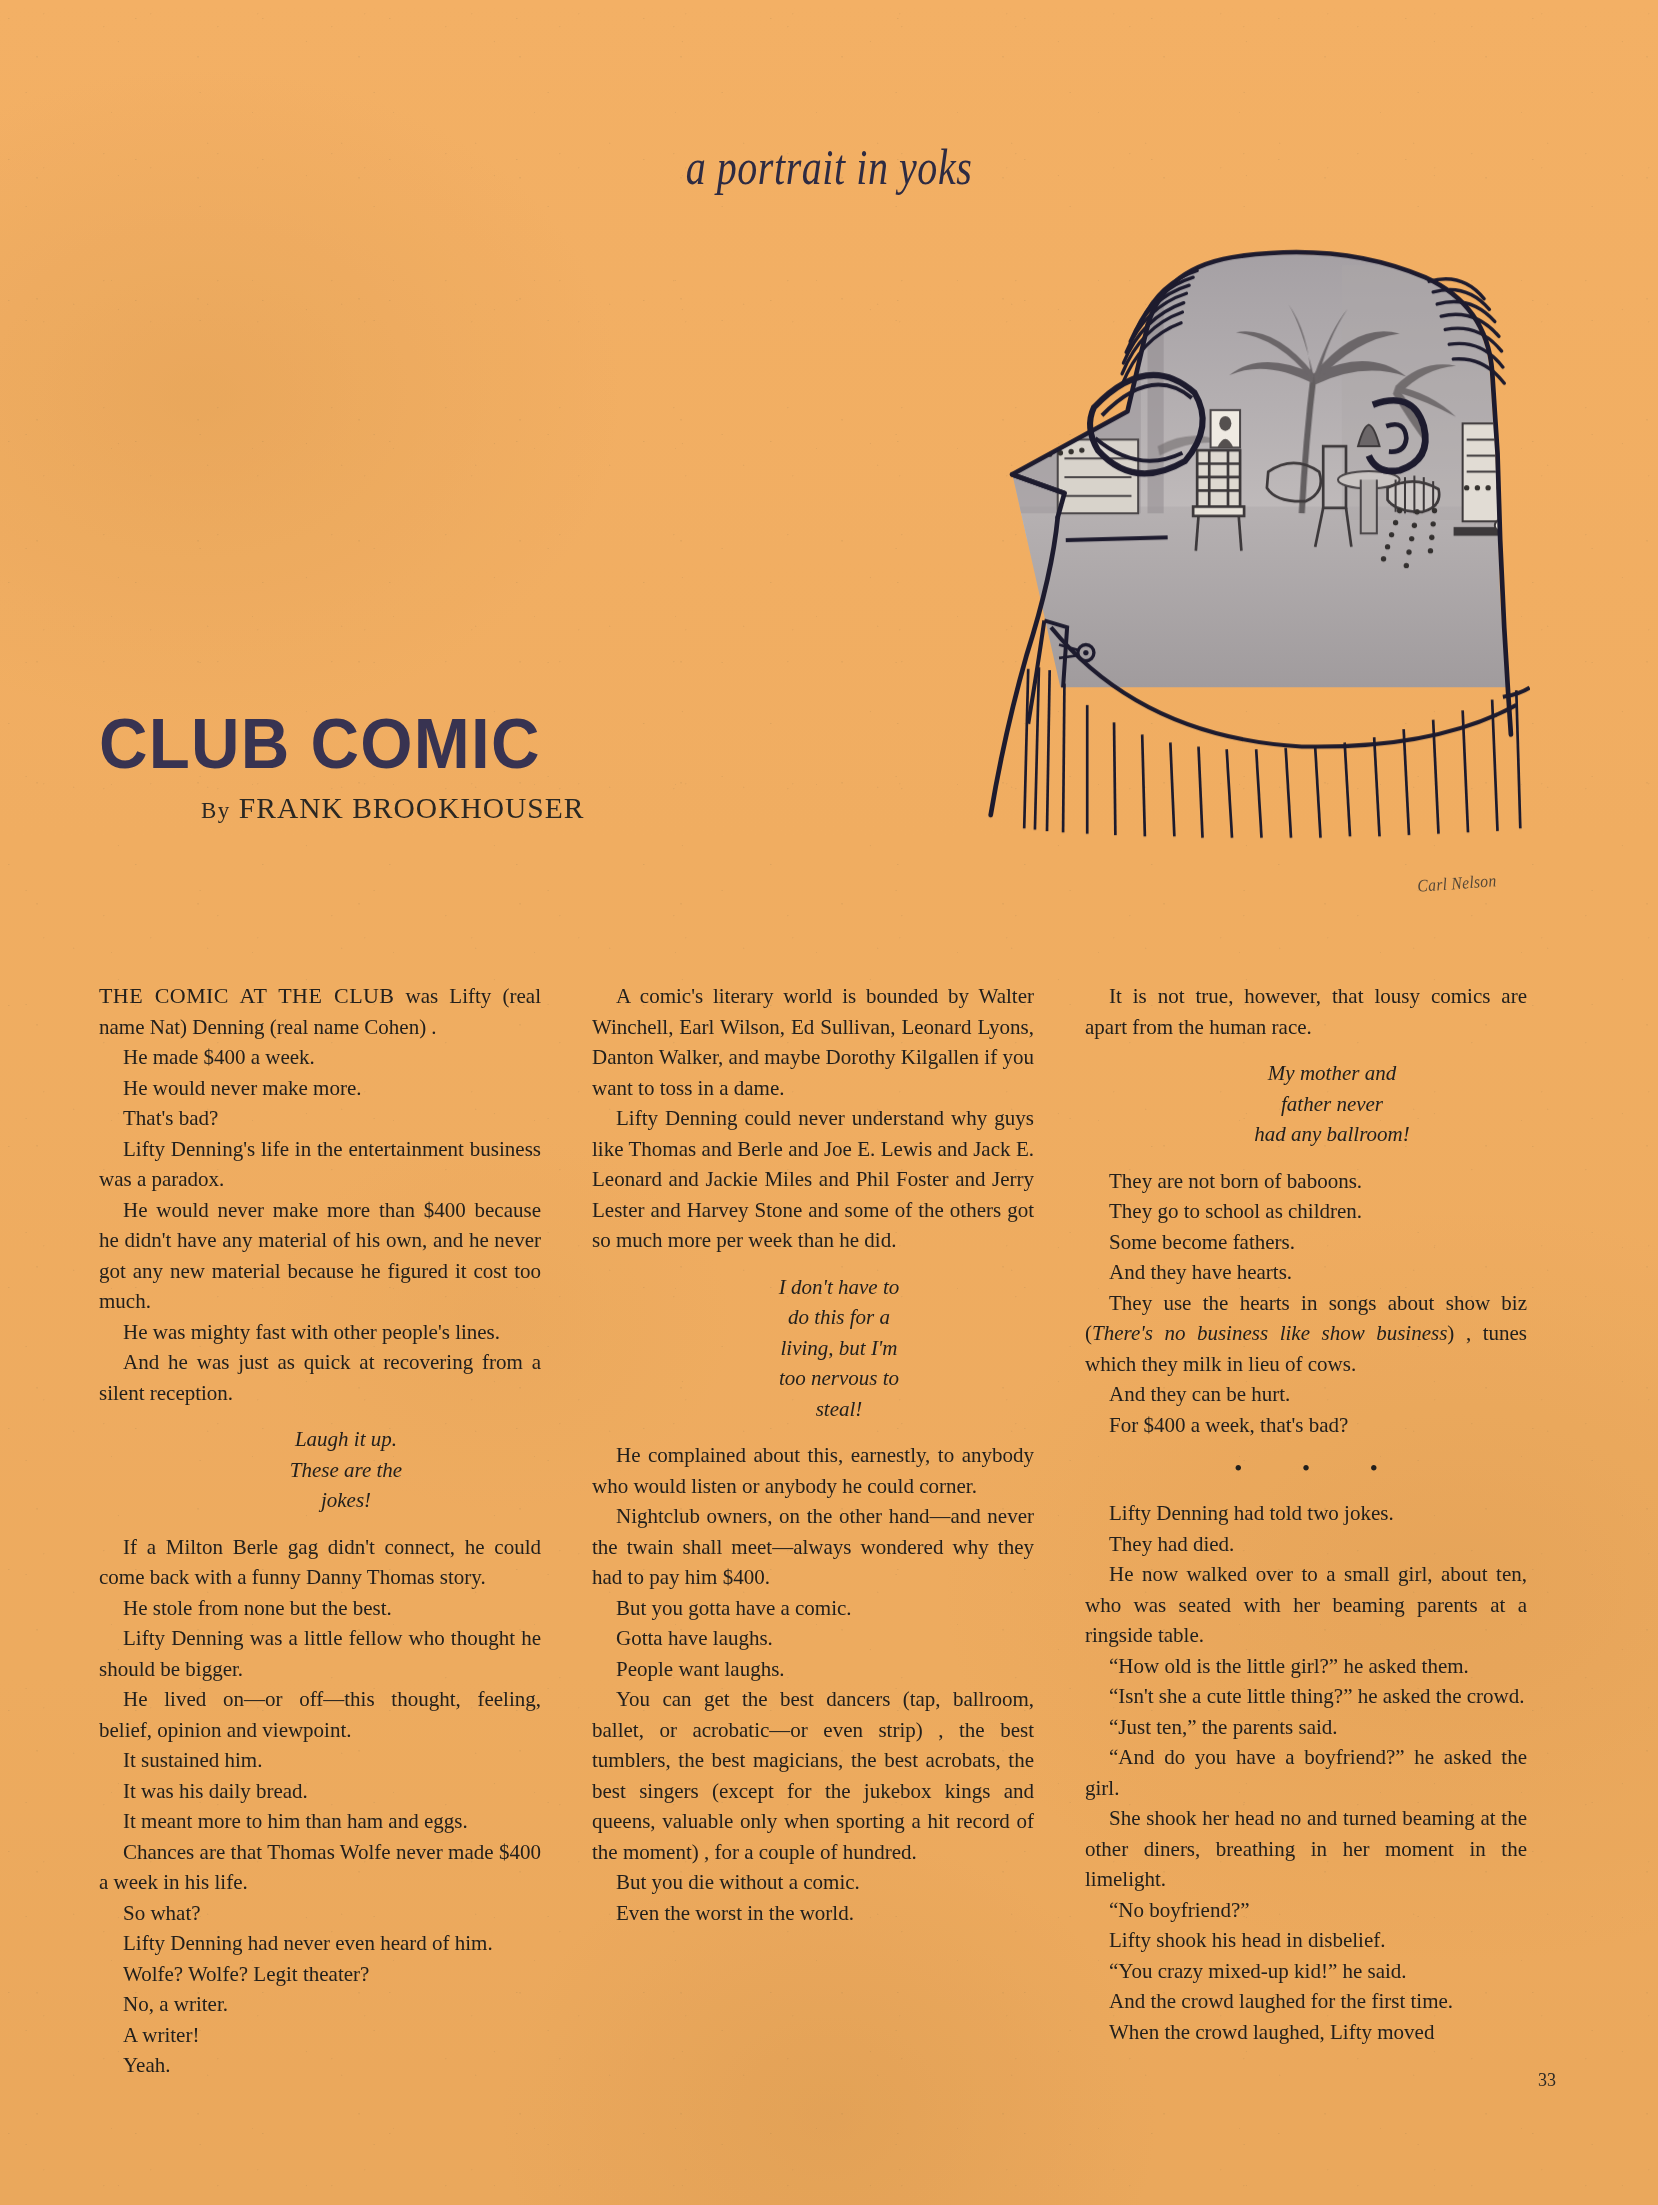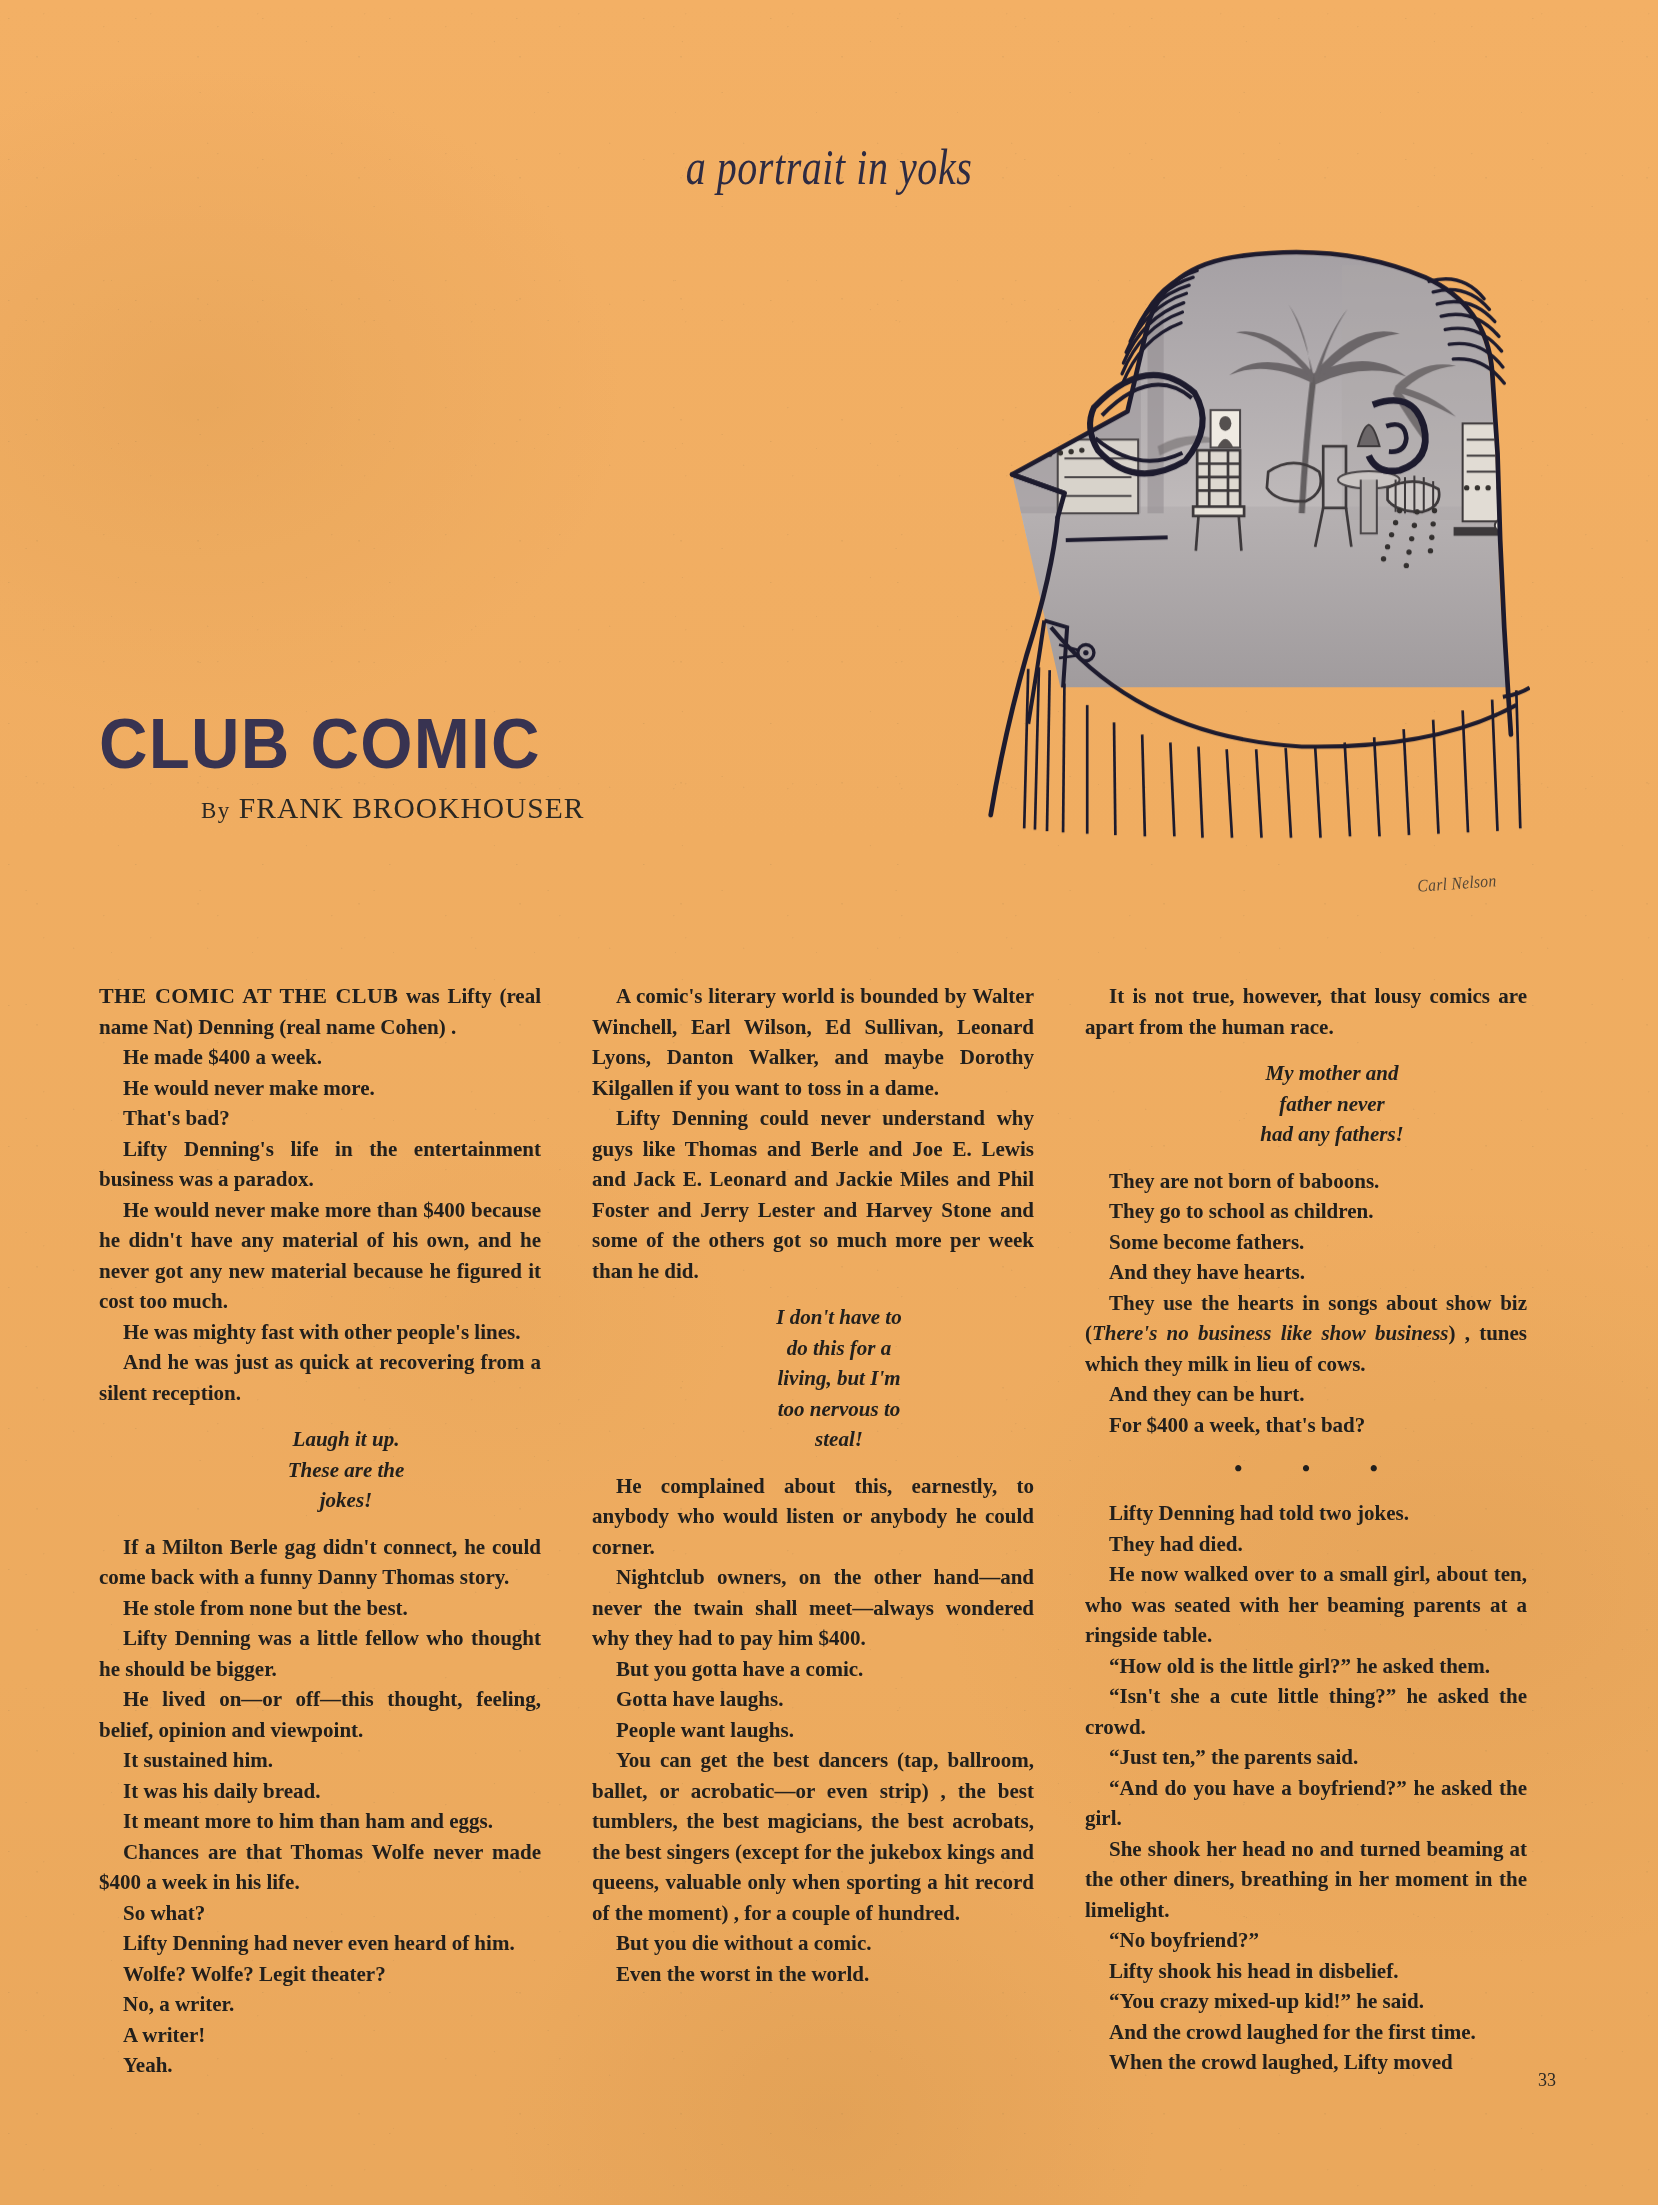--- a/index.html
+++ b/index.html
@@ -124,21 +124,20 @@
     gap: 51px;
   }
   .col {
     width: 442px;
     font-size: 21px;
     line-height: 30.5px;
     text-align: justify;
     text-justify: inter-word;
     hyphens: manual;
     color: #23201c;
-    font-weight: bold;
   }
   .col p {
     margin: 0;
     text-indent: 24px;
   }
   .col p.lead { text-indent: 0; }
   .col p.lead .smallcaps {
     font-variant: small-caps;
     font-size: 22px;
     letter-spacing: 0.4px;
@@ -445,21 +444,21 @@
         <p>People want laughs.</p>
         <p>You can get the best dancers (tap, ballroom, ballet, or acrobatic—or even strip) , the best tumblers, the best magicians, the best acrobats, the best singers (except for the jukebox kings and queens, valuable only when sporting a hit record of the moment) , for a couple of hundred.</p>
         <p>But you die without a comic.</p>
         <p>Even the worst in the world.</p>
       </div>
     <div class="col">
         <p>It is not true, however, that lousy comics are apart from the human race.</p>
         <div class="verse">
           <span>My mother and</span>
           <span>father never</span>
-          <span>had any fathers!</span>
+          <span>had any ballroom!</span>
         </div>
         <p>They are not born of baboons.</p>
         <p>They go to school as children.</p>
         <p>Some become fathers.</p>
         <p>And they have hearts.</p>
         <p>They use the hearts in songs about show biz (<em>There's no business like show business</em>) , tunes which they milk in lieu of cows.</p>
         <p>And they can be hurt.</p>
         <p>For $400 a week, that's bad?</p>
         <div class="dots">• • •</div>
         <p>Lifty Denning had told two jokes.</p>

